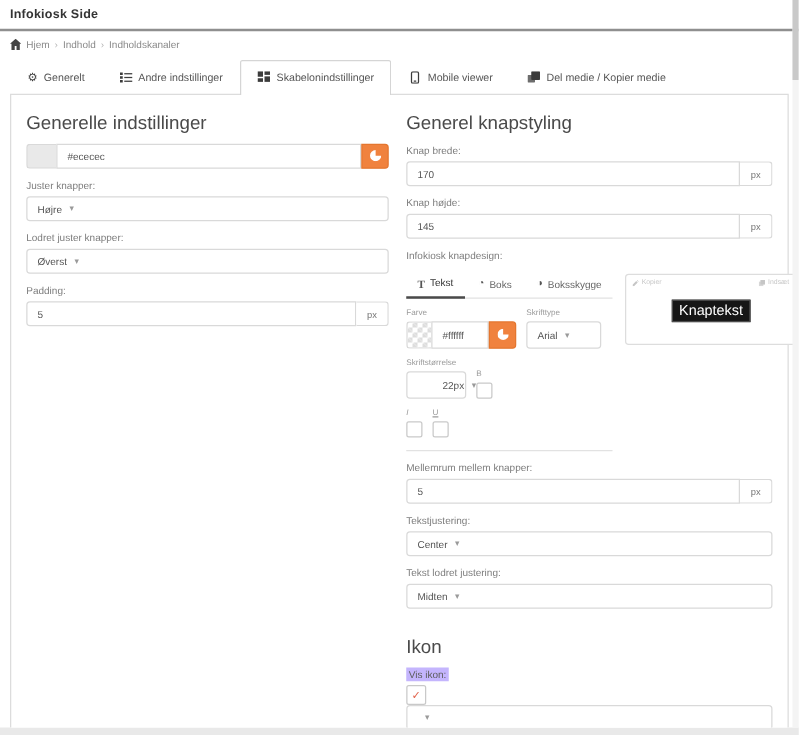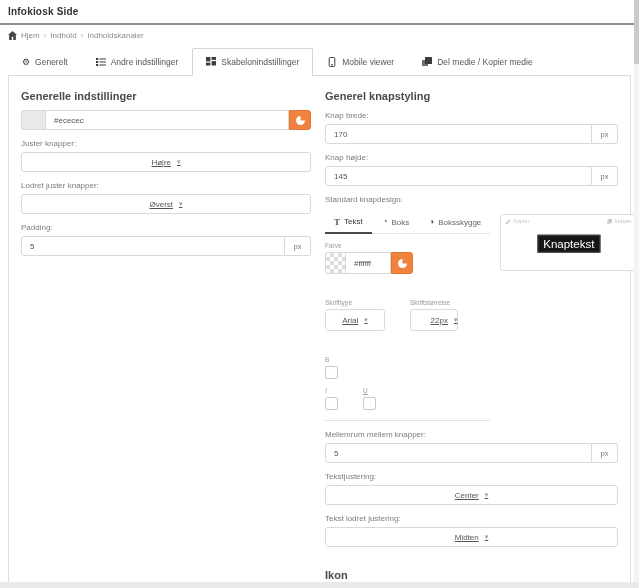--- a/index.html
+++ b/index.html
@@ -21,27 +21,27 @@
          border:1px solid transparent; border-bottom:none; cursor:pointer; white-space:nowrap; }
   .tab.active { background:#fff; border-color:#d5d5d5; border-radius:2px 2px 0 0; margin-bottom:-1px; padding-bottom:9px; }
   .tab .t-ic { width:10px; height:10px; color:#3c3c3c; flex:0 0 auto; }
   .tab .glyph-ic { font-size:9px; color:#3c3c3c; line-height:10px; }
 
   
   .panel { border:1px solid #dcdcdc; margin:0 8px; background:#fff; display:flex; gap:14px; padding:4px 12px 16px; min-height:498px; }
   .col-left { width:290px; flex:0 0 auto; }
   .col-right { flex:1; min-width:0; }
 
-  .section-h { font-size:11px; font-weight:bold; color:#4a4a4a; margin:10px 0 8px; }
+  .section-h { font-size:15px; font-weight:normal; color:#4a4a4a; margin:10px 0 8px; }
   .fld-label { display:block; font-size:8px; color:#7d7d7d; margin:9px 0 4px; }
   .hl { background:#c4b5fd; padding:1px 2px; color:#5c5c5c; }
 
   .tbox, .select { height:20px; border:1px solid #d9d9d9; border-radius:3px; background:#fff;
                    font-size:8px; color:#555; display:flex; align-items:center; padding:0 8px; width:100%; }
-  .select { justify-content:center; cursor:pointer;text-decoration:underline; }
+  .select { justify-content:flex-start; cursor:pointer; }
   .select::after { content:"▾"; color:#9a9a9a; font-size:7px; margin-left:6px; }
   .group { display:flex; width:100%; }
   .group .tbox { flex:1; border-radius:3px 0 0 3px;text-align:center; }
   .suffix { width:26px; border:1px solid #d9d9d9; border-left:none; border-radius:0 3px 3px 0;
             display:flex; align-items:center; justify-content:center; font-size:7.5px; color:#777; background:#fff; }
 
   
   .cgroup { display:flex; }
   .cswatch { width:24px; border:1px solid #d9d9d9; border-right:none; border-radius:3px 0 0 3px; }
   .cswatch.gray { background:#e9e9e9; }
@@ -56,21 +56,21 @@
 
   
   .mini-tabs { display:flex; gap:2px; border-bottom:1px solid #e2e2e2; margin-top:4px; }
   .mini-tab { display:flex; align-items:center; gap:4px; padding:5px 9px 6px; font-size:8px; color:#666; cursor:pointer; }
   .mini-tab.active { color:#333; border-bottom:2px solid #4a4a4a; margin-bottom:-1px; }
   .mt-ic { font-size:8px; color:#555; line-height:8px; }
   .mt-ic.serifT { font-family:"Liberation Serif", serif; font-weight:bold; font-size:9px; }
 
   .design-wrap { display:flex; gap:10px; align-items:flex-start; margin-top:2px; }
   .design-left { flex:1; border-bottom:1px solid #e2e2e2; padding-bottom:10px; }
-  .ctrl-row { display:flex; gap:25px; margin-top:8px; align-items:flex-end; flex-wrap:wrap; }
+  .ctrl-row { display:flex; gap:8px; margin-top:8px; align-items:flex-end; flex-wrap:wrap; }
   .ctrl { display:flex; flex-direction:column; }
   .mini-label { font-size:6.5px; color:#9a9a9a; margin-bottom:3px; }
   .mini-label.i { font-style:italic; }
   .mini-label.u { text-decoration:underline; }
   .ctrl .tbox, .ctrl .select { height:22px; }
   .w-color { width:46px; }
   .w-font { width:60px; }
   .w-size { width:48px;padding-left:28px; }
   .chk { width:13px; height:13px; border:1px solid #c9c9c9; border-radius:2px; background:#fff; cursor:pointer;
          display:flex; align-items:center; justify-content:center; }
@@ -204,21 +204,21 @@
         <div class="tbox">170</div>
         <div class="suffix">px</div>
       </div>
 
       <label class="fld-label">Knap højde:</label>
       <div class="group">
         <div class="tbox">145</div>
         <div class="suffix">px</div>
       </div>
 
-      <label class="fld-label">Standard knapdesign:</label>
+      <label class="fld-label">Infokiosk knapdesign:</label>
 
       <div class="design-wrap">
         <div class="design-left">
           <div class="mini-tabs">
             <div class="mini-tab active">
               <span class="mt-ic serifT">T</span>
               <span>Tekst</span>
             </div>
             <div class="mini-tab">
               <span class="mt-ic">◔</span>

